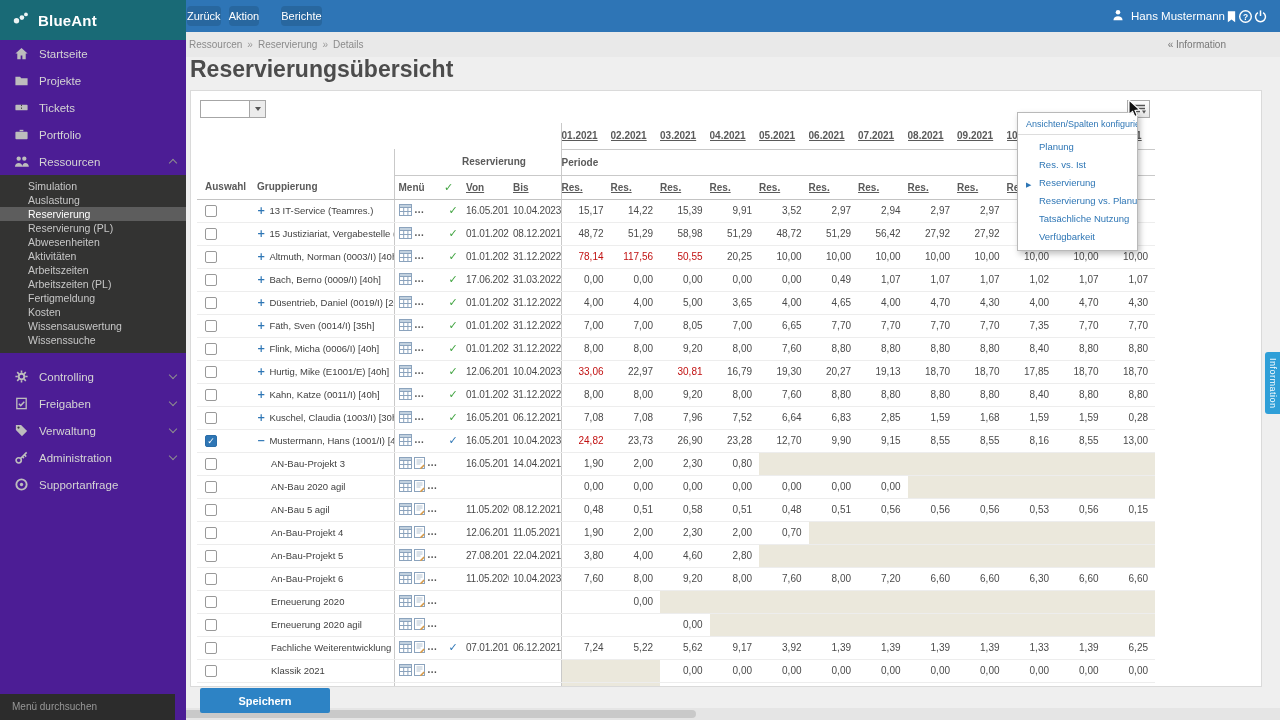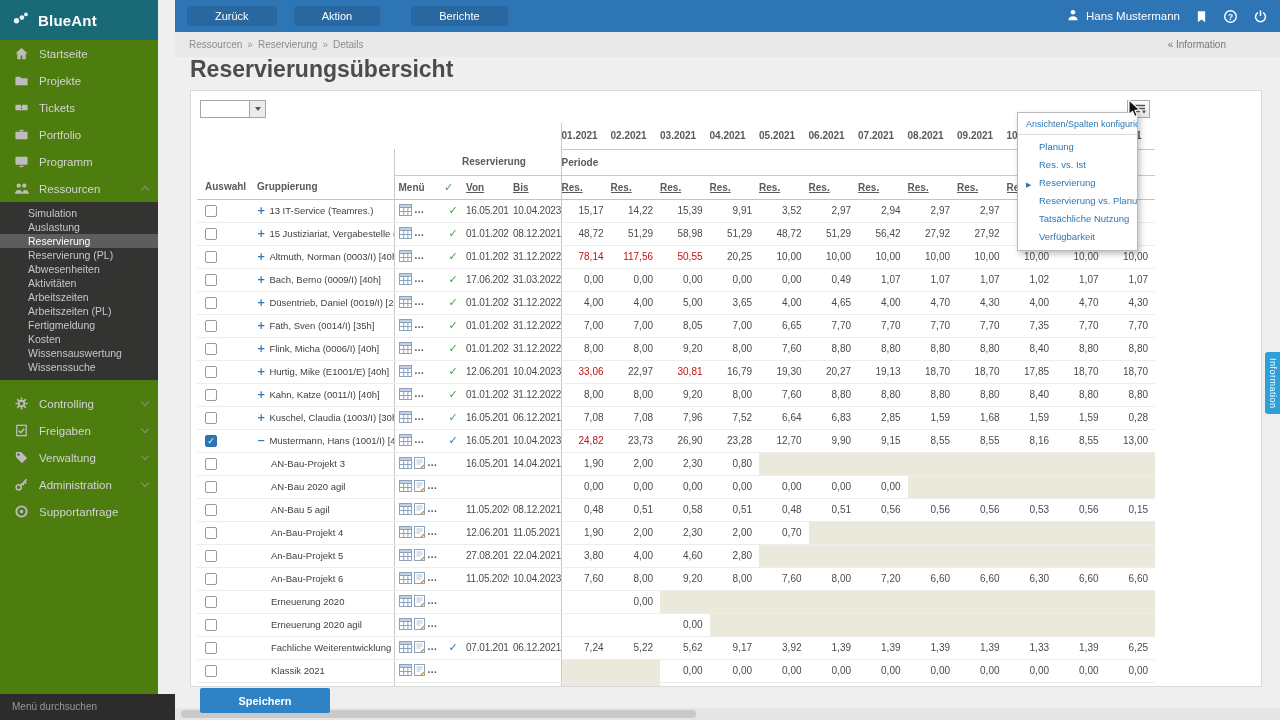--- a/index.html
+++ b/index.html
@@ -1,38 +1,38 @@
 <!DOCTYPE html>
 <html><head>
 <meta charset="utf-8">
 <style>
 *{margin:0;padding:0;box-sizing:border-box}
 html,body{width:1280px;height:720px;overflow:hidden;background:#efefef;font-family:"Liberation Sans",sans-serif}
 .glyph{font-family:"DejaVu Sans","Liberation Sans",sans-serif}
 
 
-.sidebar{position:absolute;left:0;top:0;width:158px;height:720px;background:#4d7c0f;z-index:20}
+.sidebar{position:absolute;left:0;top:0;width:186px;height:720px;background:#4c1d95;z-index:20}
 .logo{height:40px;background:#196a76;display:flex;align-items:center;gap:8px;padding:0 12px}
 .logo-text{font-size:15px;font-weight:bold;color:#fff;letter-spacing:.2px}
 .nav-item{height:27px;display:flex;align-items:center;gap:10px;padding:0 10px 0 13px;color:#d4d4d4;font-size:11.5px;cursor:pointer;white-space:nowrap}
 .nav-item .nlabel{flex:1;overflow:hidden}
 .nico{width:16px;height:16px;display:flex;align-items:center;justify-content:center;flex:0 0 16px}
 .chev{width:6px;height:6px;border-right:1.5px solid #8f8f8f;border-bottom:1.5px solid #8f8f8f;transform:rotate(45deg);flex:0 0 6px;margin-top:-3px}
 .chev.up{transform:rotate(-135deg);margin-top:3px}
 .submenu{background:#333332;padding:4px 0 6px}
 .sub-item{height:14px;line-height:14px;padding-left:28px;font-size:10.5px;color:#c7c7c7;cursor:pointer;white-space:nowrap}
 .sub-item.active{background:#5d5d5d;color:#fff}
 .lower{padding-top:10px}
 .side-footer{position:absolute;bottom:0;left:0;width:175px;height:26px;background:#2c2c2c;color:#979797;font-size:10px;line-height:26px;padding-left:12px}
 
 
 .topbar{position:absolute;left:175px;top:0;width:1105px;height:32px;background:#2e75b6;display:flex;align-items:center;padding:0 12px;z-index:15}
-.tb-btn{background:#28679f;border:none;border-radius:4px;color:#fff;font-size:11px;padding:4px 28px;margin-right:17px;cursor:pointer;font-family:inherit}
+.tb-btn{background:#28679f;border:none;border-radius:4px;color:#fff;font-size:11px;padding:4px 0;margin-right:8px;cursor:pointer;font-family:inherit}
 .tb-btn.berichte{margin-left:14px}
-.tb-right{margin-left:auto;display:flex;align-items:center;gap:15px}
+.tb-right{margin-left:auto;display:flex;align-items:center;}
 .tb-user{display:flex;align-items:center;gap:6px;color:#fff;font-size:11.5px;cursor:pointer}
 .tb-icon{cursor:pointer;display:flex;align-items:center}
 
 
 .crumbbar{position:absolute;left:175px;top:32px;width:1105px;height:25px;background:#e9e9e9;display:flex;align-items:center;padding:0 14px;font-size:10px;color:#8b8b8b}
 .crumb{cursor:pointer}
 .crumb-sep{margin:0 5px;color:#9a9a9a}
 .info-link{margin-left:auto;color:#777;cursor:pointer;padding-right:40px}
 
 .page-title{position:absolute;left:190px;top:56px;font-size:23px;font-weight:bold;color:#4c4c4c}
@@ -42,21 +42,21 @@
 .view-select{position:absolute;left:9px;top:9px;width:66px;height:18px;border:1px solid #a6a6a6;background:#fff;cursor:pointer}
 .caret-box{position:absolute;right:0;top:0;width:16px;height:16px;background:#ececec;border-left:1px solid #a6a6a6;display:flex;align-items:center;justify-content:center}
 .caret{width:0;height:0;border-left:3.5px solid transparent;border-right:3.5px solid transparent;border-top:4px solid #555}
 .config-btn{position:absolute;top:9px;right:111px;width:23px;height:18px;border:1px solid #ababab;background:linear-gradient(#fdfdfd,#e7e7e7);display:flex;align-items:center;justify-content:center;cursor:pointer}
 
 table.grid{position:absolute;left:6px;top:32px;border-collapse:collapse;table-layout:fixed;width:958px}
 .grid th{font-size:10px;color:#5a5a5a;font-weight:bold;text-align:left;vertical-align:middle;white-space:nowrap;overflow:hidden}
 .grid thead tr.r1 th{height:26px}
 .grid thead tr.r2 th{height:26px}
 .grid thead tr.r3 th{height:24px;border-bottom:1px solid #c3c3c3}
-.mh{text-align:center;border-bottom:1px solid #c9c9c9;cursor:pointer}
+.mh{text-align:center;text-decoration:underline;border-bottom:1px solid #c9c9c9;cursor:pointer}
 .gh{text-align:center;border-bottom:1px solid #c9c9c9}
 .bb{border-bottom:1px solid #c9c9c9}
 .bl{border-left:1px solid #c9c9c9}
 .res-h{text-align:right;padding-right:7px;text-decoration:underline;cursor:pointer}
 .und{text-decoration:underline;cursor:pointer}
 .pl8{padding-left:8px}.pl6{padding-left:6px}.pl4{padding-left:4px}
 .grid tbody td{height:23px;border-bottom:1px solid #ededed;font-size:10px;color:#4a4a4a;vertical-align:middle;overflow:hidden}
 td.c-sel{padding-left:8px}
 .cb{display:inline-block;width:12px;height:12px;border:1px solid #999;border-radius:2px;background:#fff;text-align:center;line-height:11px;font-size:9px;color:#fff;cursor:pointer;vertical-align:middle}
 .cb.checked{background:#2e76b5;border-color:#2b6da8}
@@ -128,29 +128,20 @@
     <span class="nlabel">Tickets</span>
   </div>
   <div class="nav-item">
     <span class="nico">
         <svg viewBox="0 0 16 16" width="15" height="15">
           <path d="M6 3h4v1.6H6z" fill="#bdbdbd"></path>
           <rect x="1.5" y="5" width="13" height="8" rx="1" fill="#bdbdbd"></rect>
         </svg>
       </span>
     <span class="nlabel">Portfolio</span>
-  </div>
-  <div class="nav-item">
-    <span class="nico">
-        <svg viewBox="0 0 16 16" width="15" height="15">
-          <rect x="1.5" y="3" width="13" height="8.5" rx="1" fill="#bdbdbd"></rect>
-          <path d="M6 12.5h4V14H6z" fill="#bdbdbd"></path>
-        </svg>
-      </span>
-    <span class="nlabel">Programm</span>
   </div>
   <div class="nav-item">
     <span class="nico">
         <svg viewBox="0 0 16 16" width="15" height="15">
           <circle cx="5" cy="5" r="2.3" fill="#bdbdbd"></circle>
           <circle cx="11" cy="5" r="2.3" fill="#bdbdbd"></circle>
           <path d="M1 13.5c0-2.6 1.8-4 4-4s4 1.4 4 4z" fill="#bdbdbd"></path>
           <path d="M8.6 13.5c.4-2.2 1.7-4 3.4-4 2.2 0 3.8 1.4 3.8 4z" fill="#bdbdbd"></path>
         </svg>
       </span>

